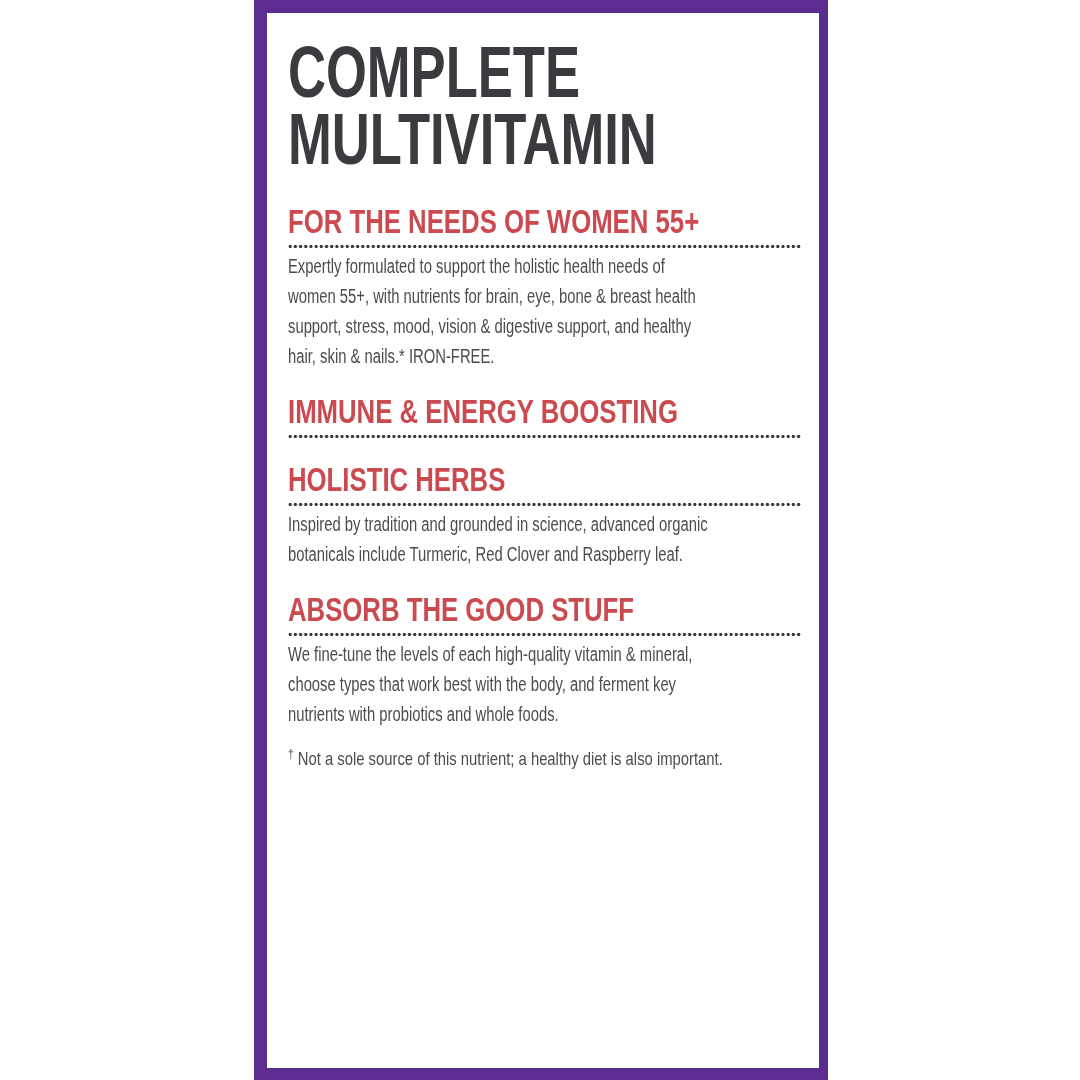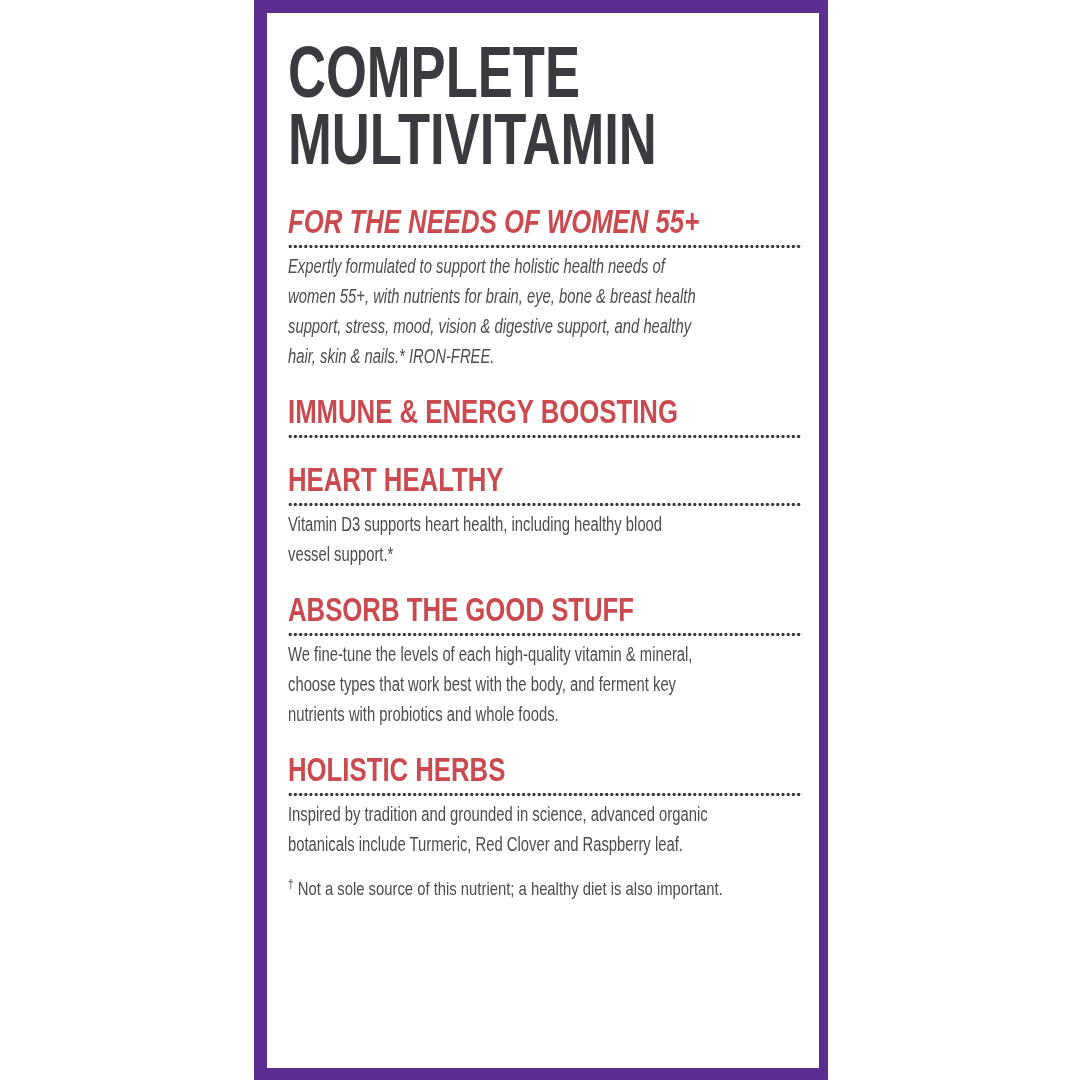--- a/index.html
+++ b/index.html
@@ -23,21 +23,21 @@
   }
   .content{padding:26px 18px 0 21px;}
   .title{
     margin:0 0 31px 0;
     color:var(--dark);
     font-size:72px;font-weight:700;line-height:67px;
     transform:scaleX(.73);transform-origin:left top;
     white-space:nowrap;letter-spacing:0;
   }
   .section{margin:23px 0 0 0;}
-  .section:first-of-type{margin-top:16px;font-style:italic;}
+  .section:first-of-type{margin-top:16px;}
   .heading{
     margin:0;color:var(--red);
     font-size:33px;font-weight:700;line-height:36px;
     transform:scaleX(.78);transform-origin:left top;
     white-space:nowrap;
   }
   .dots{
     height:5px;margin:4px 0 2px 0;
     background-image:radial-gradient(circle at 2.2px 2.4px, var(--dark) 1.5px, rgba(0,0,0,0) 1.9px);
     background-size:5.2px 5px;background-repeat:repeat-x;
@@ -76,45 +76,37 @@
             <div>support, stress, mood, vision &amp; digestive support, and healthy</div>
             <div>hair, skin &amp; nails.* IRON-FREE.</div>
           </div>
       </div>
 
       <div class="section">
         <h2 class="heading">IMMUNE &amp; ENERGY BOOSTING</h2>
         <div class="dots"></div>
       </div>
 
+
       <div class="section">
-        <h2 class="heading">HEART HEALTHY</h2>
+        <h2 class="heading">HOLISTIC HERBS</h2>
         <div class="dots"></div>
         <div class="body">
-            <div>Vitamin D3 supports heart health, including healthy blood</div>
-            <div>vessel support.*</div>
+            <div>Inspired by tradition and grounded in science, advanced organic</div>
+            <div>botanicals include Turmeric, Red Clover and Raspberry leaf.</div>
           </div>
       </div>
 
       <div class="section">
         <h2 class="heading">ABSORB THE GOOD STUFF</h2>
         <div class="dots"></div>
         <div class="body">
             <div>We fine-tune the levels of each high-quality vitamin &amp; mineral,</div>
             <div>choose types that work best with the body, and ferment key</div>
             <div>nutrients with probiotics and whole foods.</div>
           </div>
       </div>
 
-      <div class="section">
-        <h2 class="heading">HOLISTIC HERBS</h2>
-        <div class="dots"></div>
-        <div class="body">
-            <div>Inspired by tradition and grounded in science, advanced organic</div>
-            <div>botanicals include Turmeric, Red Clover and Raspberry leaf.</div>
-          </div>
-      </div>
-
       <p class="footnote"><sup>†</sup><span> Not a sole source of this nutrient; a healthy diet is also important.</span></p>
 
     </div>
   </div>
 </div>
 
 </body></html>

